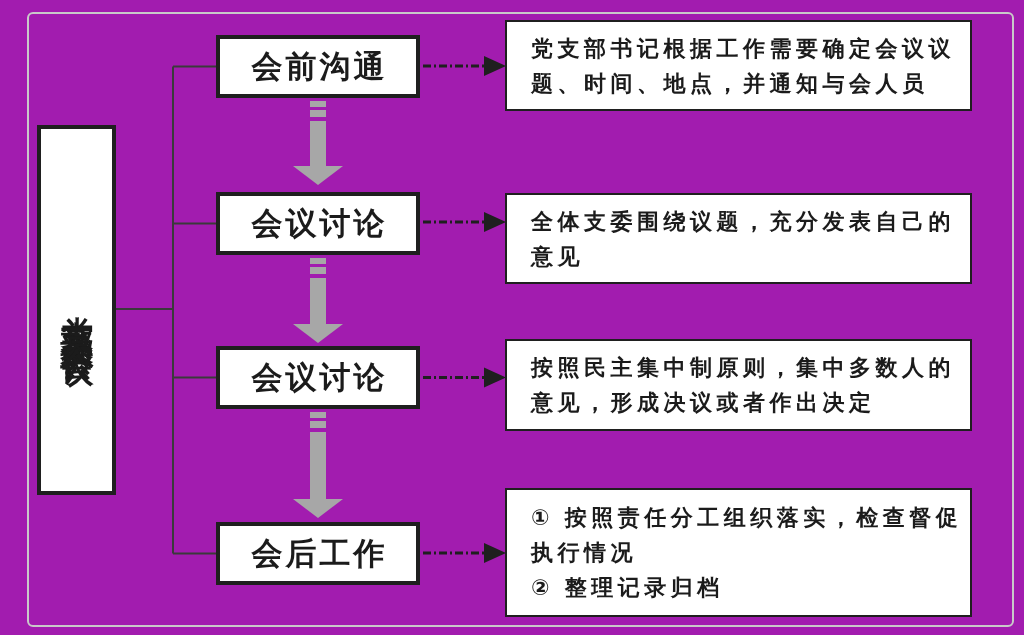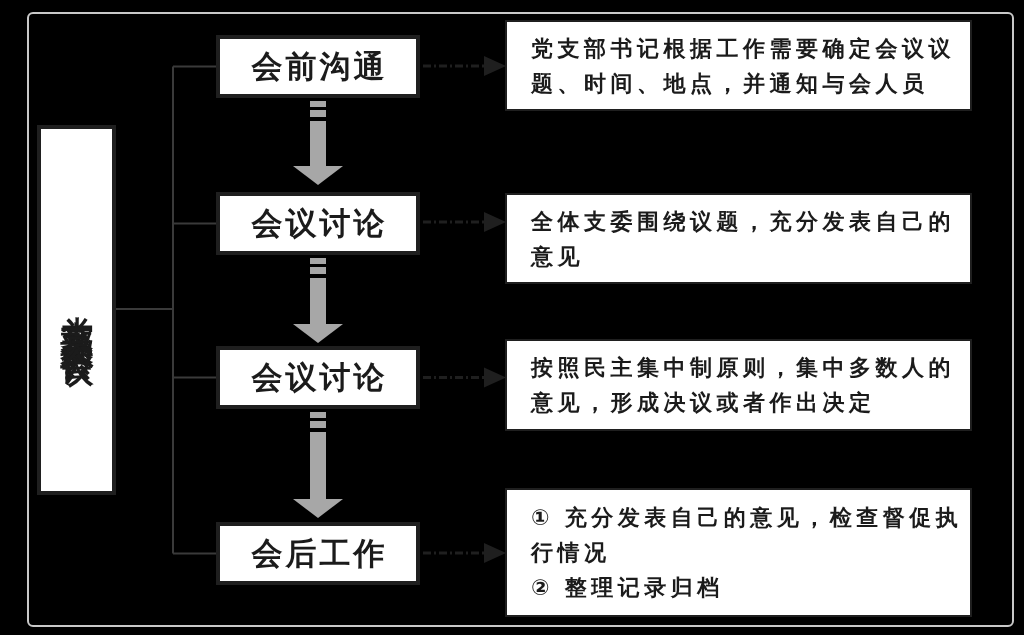--- a/index.html
+++ b/index.html
@@ -1,20 +1,20 @@
 <!DOCTYPE html>
 <html><head>
 <meta charset="utf-8">
 <style>
   html, body { margin: 0; padding: 0; background: #ffffff; }
   .canvas {
     position: relative;
     width: 1024px;
     height: 635px;
-    background: #000000;
+    background: #a21caf;
     font-family: "Liberation Sans", "DejaVu Sans", sans-serif;
     color: #1b1b1b;
     overflow: hidden;
   }
   .frame {
     position: absolute;
     left: 27px; top: 12px;
     width: 987px; height: 615px;
     border: 2px solid #c9c9c9;
     border-radius: 6px;
@@ -161,17 +161,17 @@
   <div class="node desc-node" id="desc-1">
     <span class="desc-text">党支部书记根据工作需要确定会议议题、时间、地点，并通知与会人员</span>
   </div>
   <div class="node desc-node" id="desc-2">
     <span class="desc-text">全体支委围绕议题，充分发表自己的意见</span>
   </div>
   <div class="node desc-node" id="desc-3">
     <span class="desc-text">按照民主集中制原则，集中多数人的意见，形成决议或者作出决定</span>
   </div>
   <div class="node desc-node" id="desc-4">
-    <span class="desc-text">① 充分发表自己的意见，检查督促执行情况
+    <span class="desc-text">① 按照责任分工组织落实，检查督促执行情况
 ② 整理记录归档</span>
   </div>
 
 </div>
 
 </body></html>

